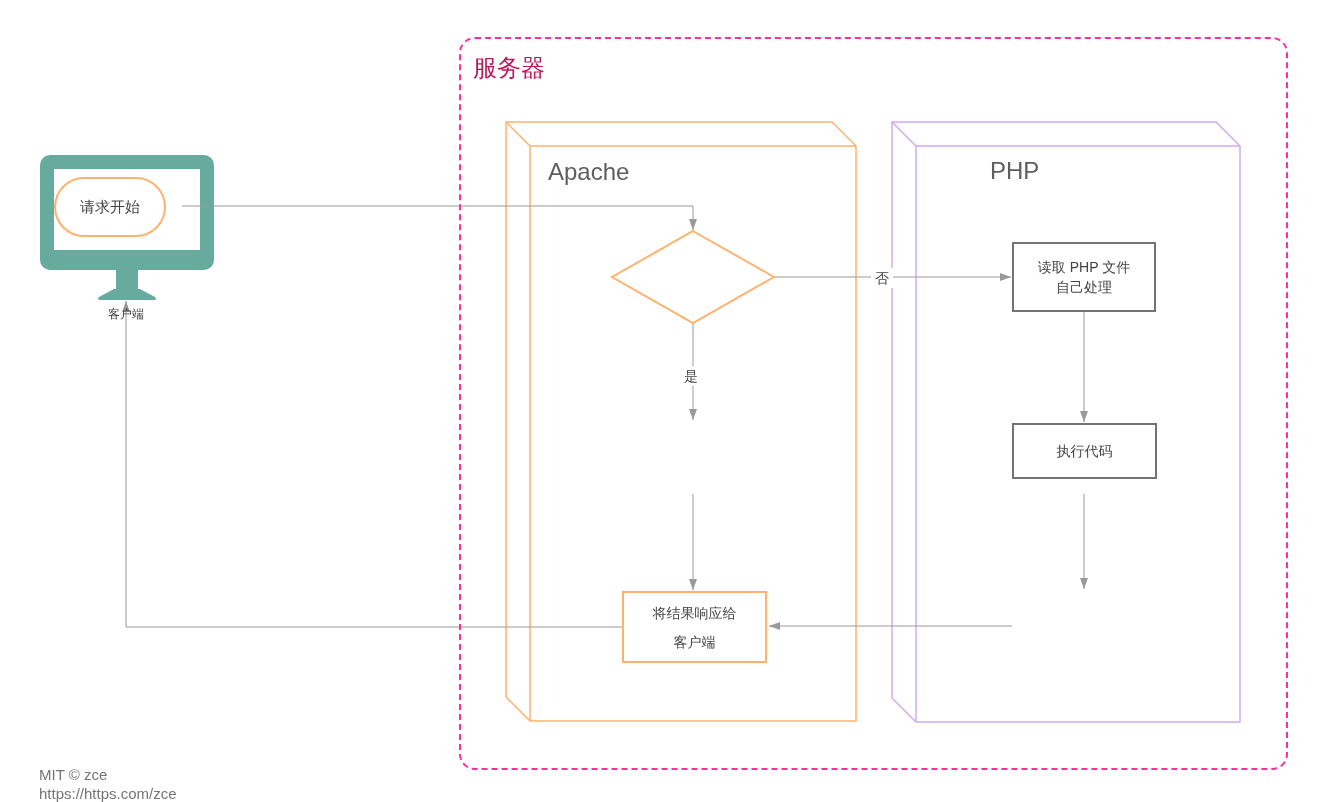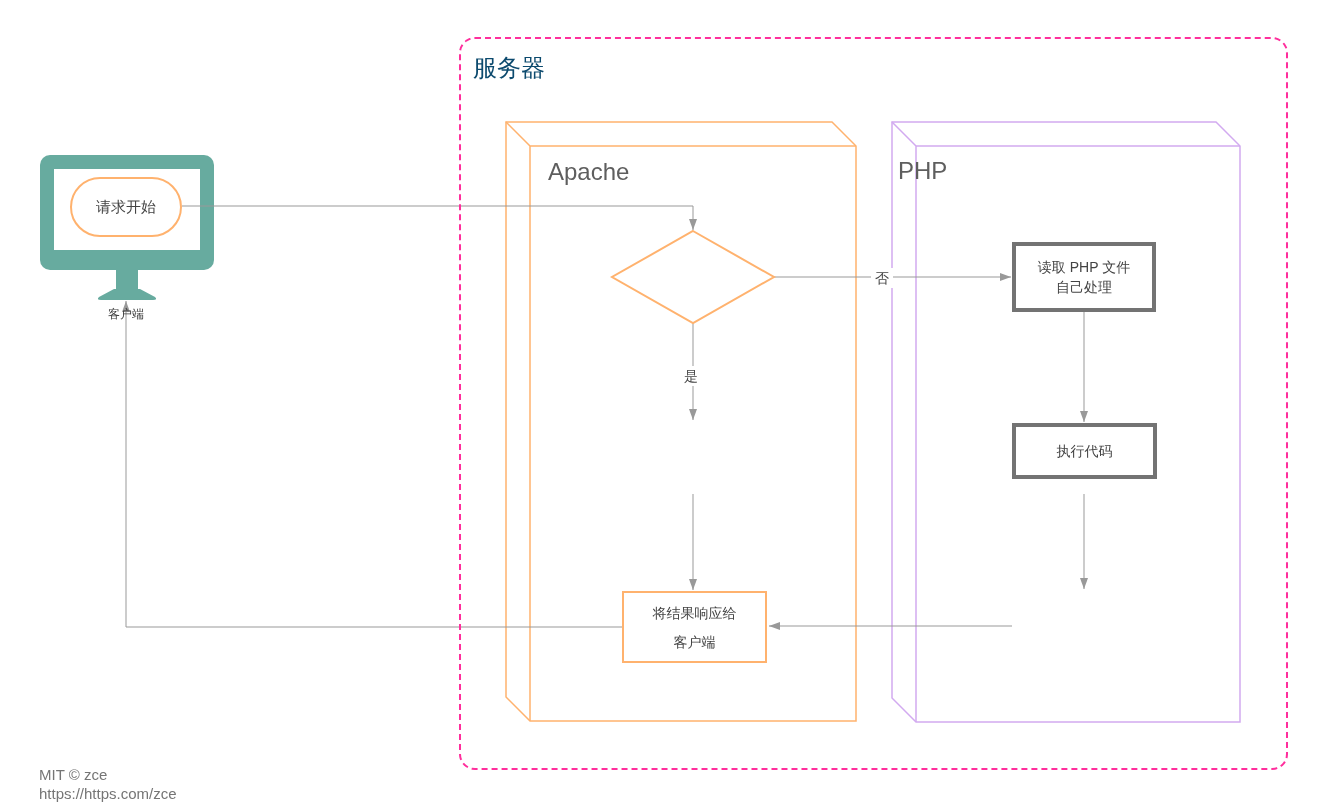--- a/index.html
+++ b/index.html
@@ -4,32 +4,32 @@
 <style>
   html,body{margin:0;padding:0;background:#ffffff;}
   body{font-family:"Liberation Sans","DejaVu Sans",sans-serif;}
   #canvas{position:relative;width:1339px;height:802px;background:#ffffff;overflow:hidden;}
   #shapes{position:absolute;left:0;top:0;width:1339px;height:802px;}
   .abs{position:absolute;}
   .server-box{
     left:459px;top:37px;width:829px;height:733px;
     border:2px dashed #FF2E9C;border-radius:16px;box-sizing:border-box;
   }
-  .server-label{left:473px;top:52px;font-size:24px;color:#0c4a6e;}
+  .server-label{left:473px;top:52px;font-size:24px;color:#be185d;}
   .cube-label{font-size:24px;color:#5E5E5E;}
   .apache-label{left:548px;top:158px;}
-  .php-label{left:898px;top:157px;}
+  .php-label{left:990px;top:157px;}
   .node{
     background:#ffffff;box-sizing:border-box;
     display:flex;flex-direction:column;align-items:center;justify-content:center;
     font-size:14px;line-height:20px;color:#434343;text-align:center;
   }
   .orange-border{border:2px solid #FFB26E;}
-  .purple-border{border:4px solid #737373;}
-  .stadium{left:70px;top:177px;width:112px;height:60px;border-radius:30px;font-size:15px;}
+  .purple-border{border:2px solid #737373;}
+  .stadium{left:54px;top:177px;width:112px;height:60px;border-radius:30px;font-size:15px;}
   .decision-text{left:607px;top:262px;width:172px;height:30px;background:transparent;border:none;}
   .process-box{left:621px;top:421px;width:145px;height:73px;}
   .respond-box{left:622px;top:591px;width:145px;height:72px;gap:9px;}
   .read-box{left:1012px;top:242px;width:144px;height:70px;}
   .exec-box{left:1012px;top:423px;width:145px;height:56px;}
   .return-box{left:1012px;top:590px;width:145px;height:72px;}
   .edge-label{
     background:#ffffff;color:#434343;font-size:14px;line-height:18px;
     text-align:center;padding:1px 4px;
   }

